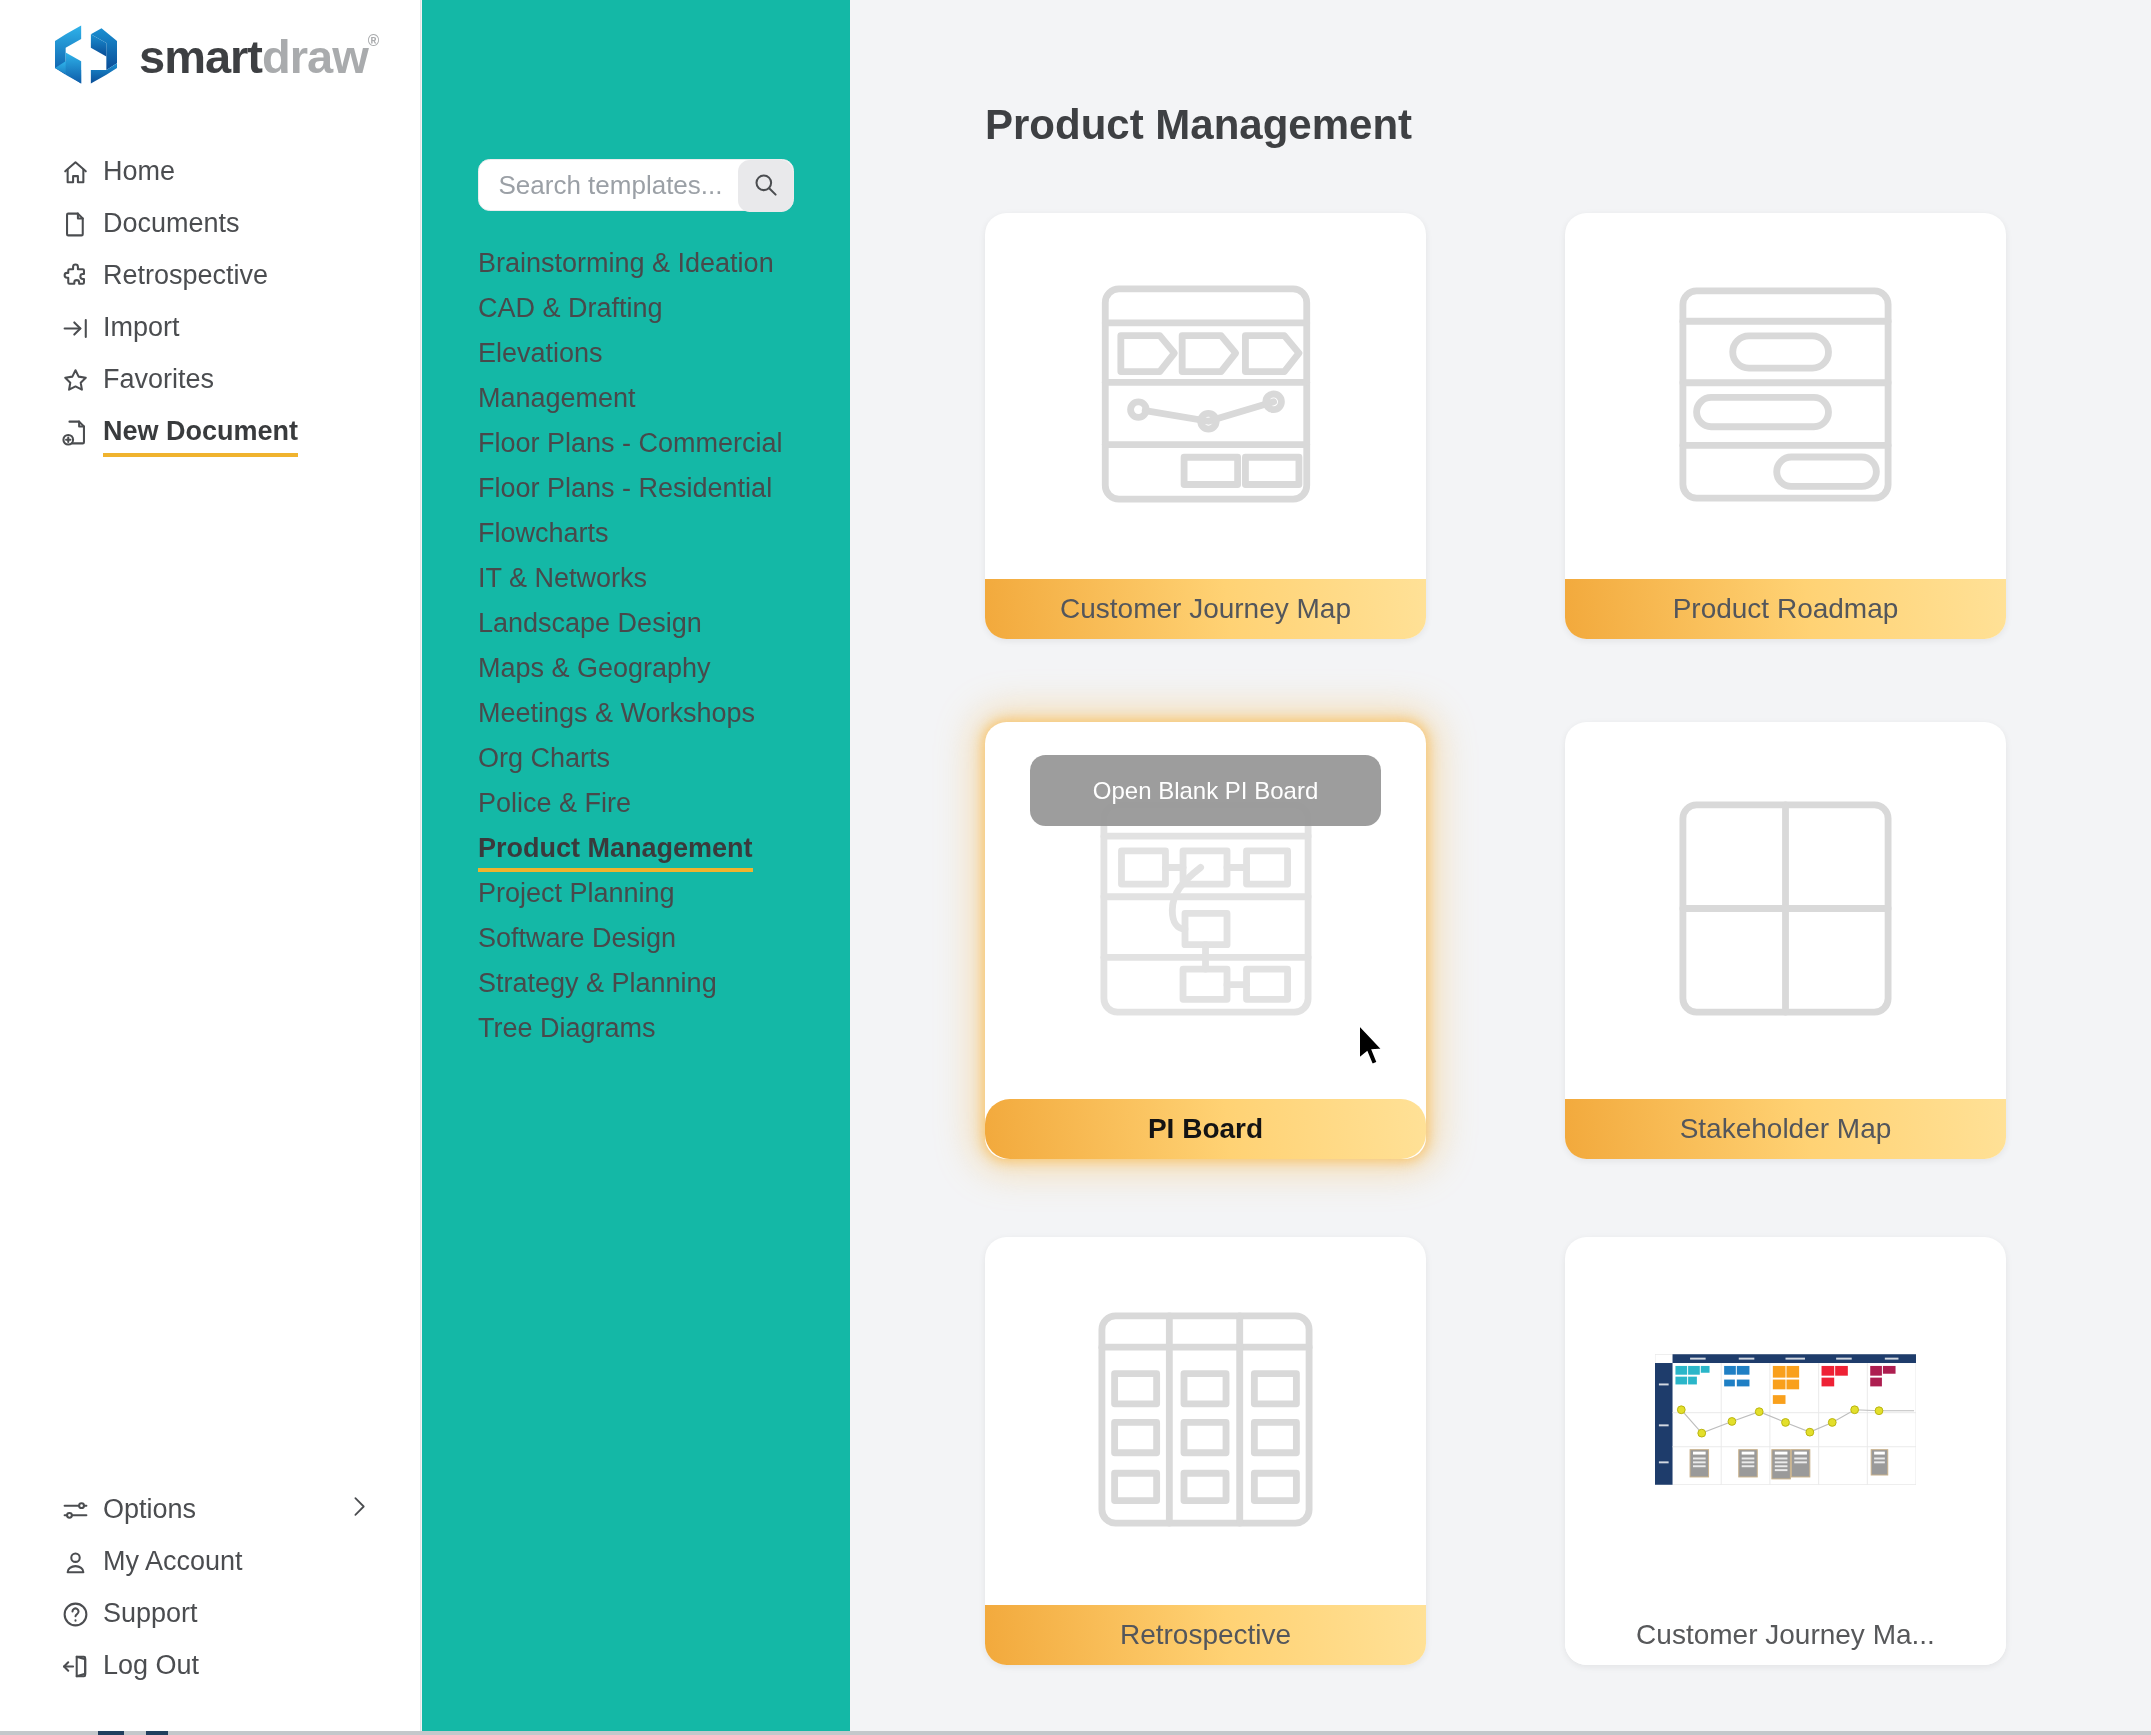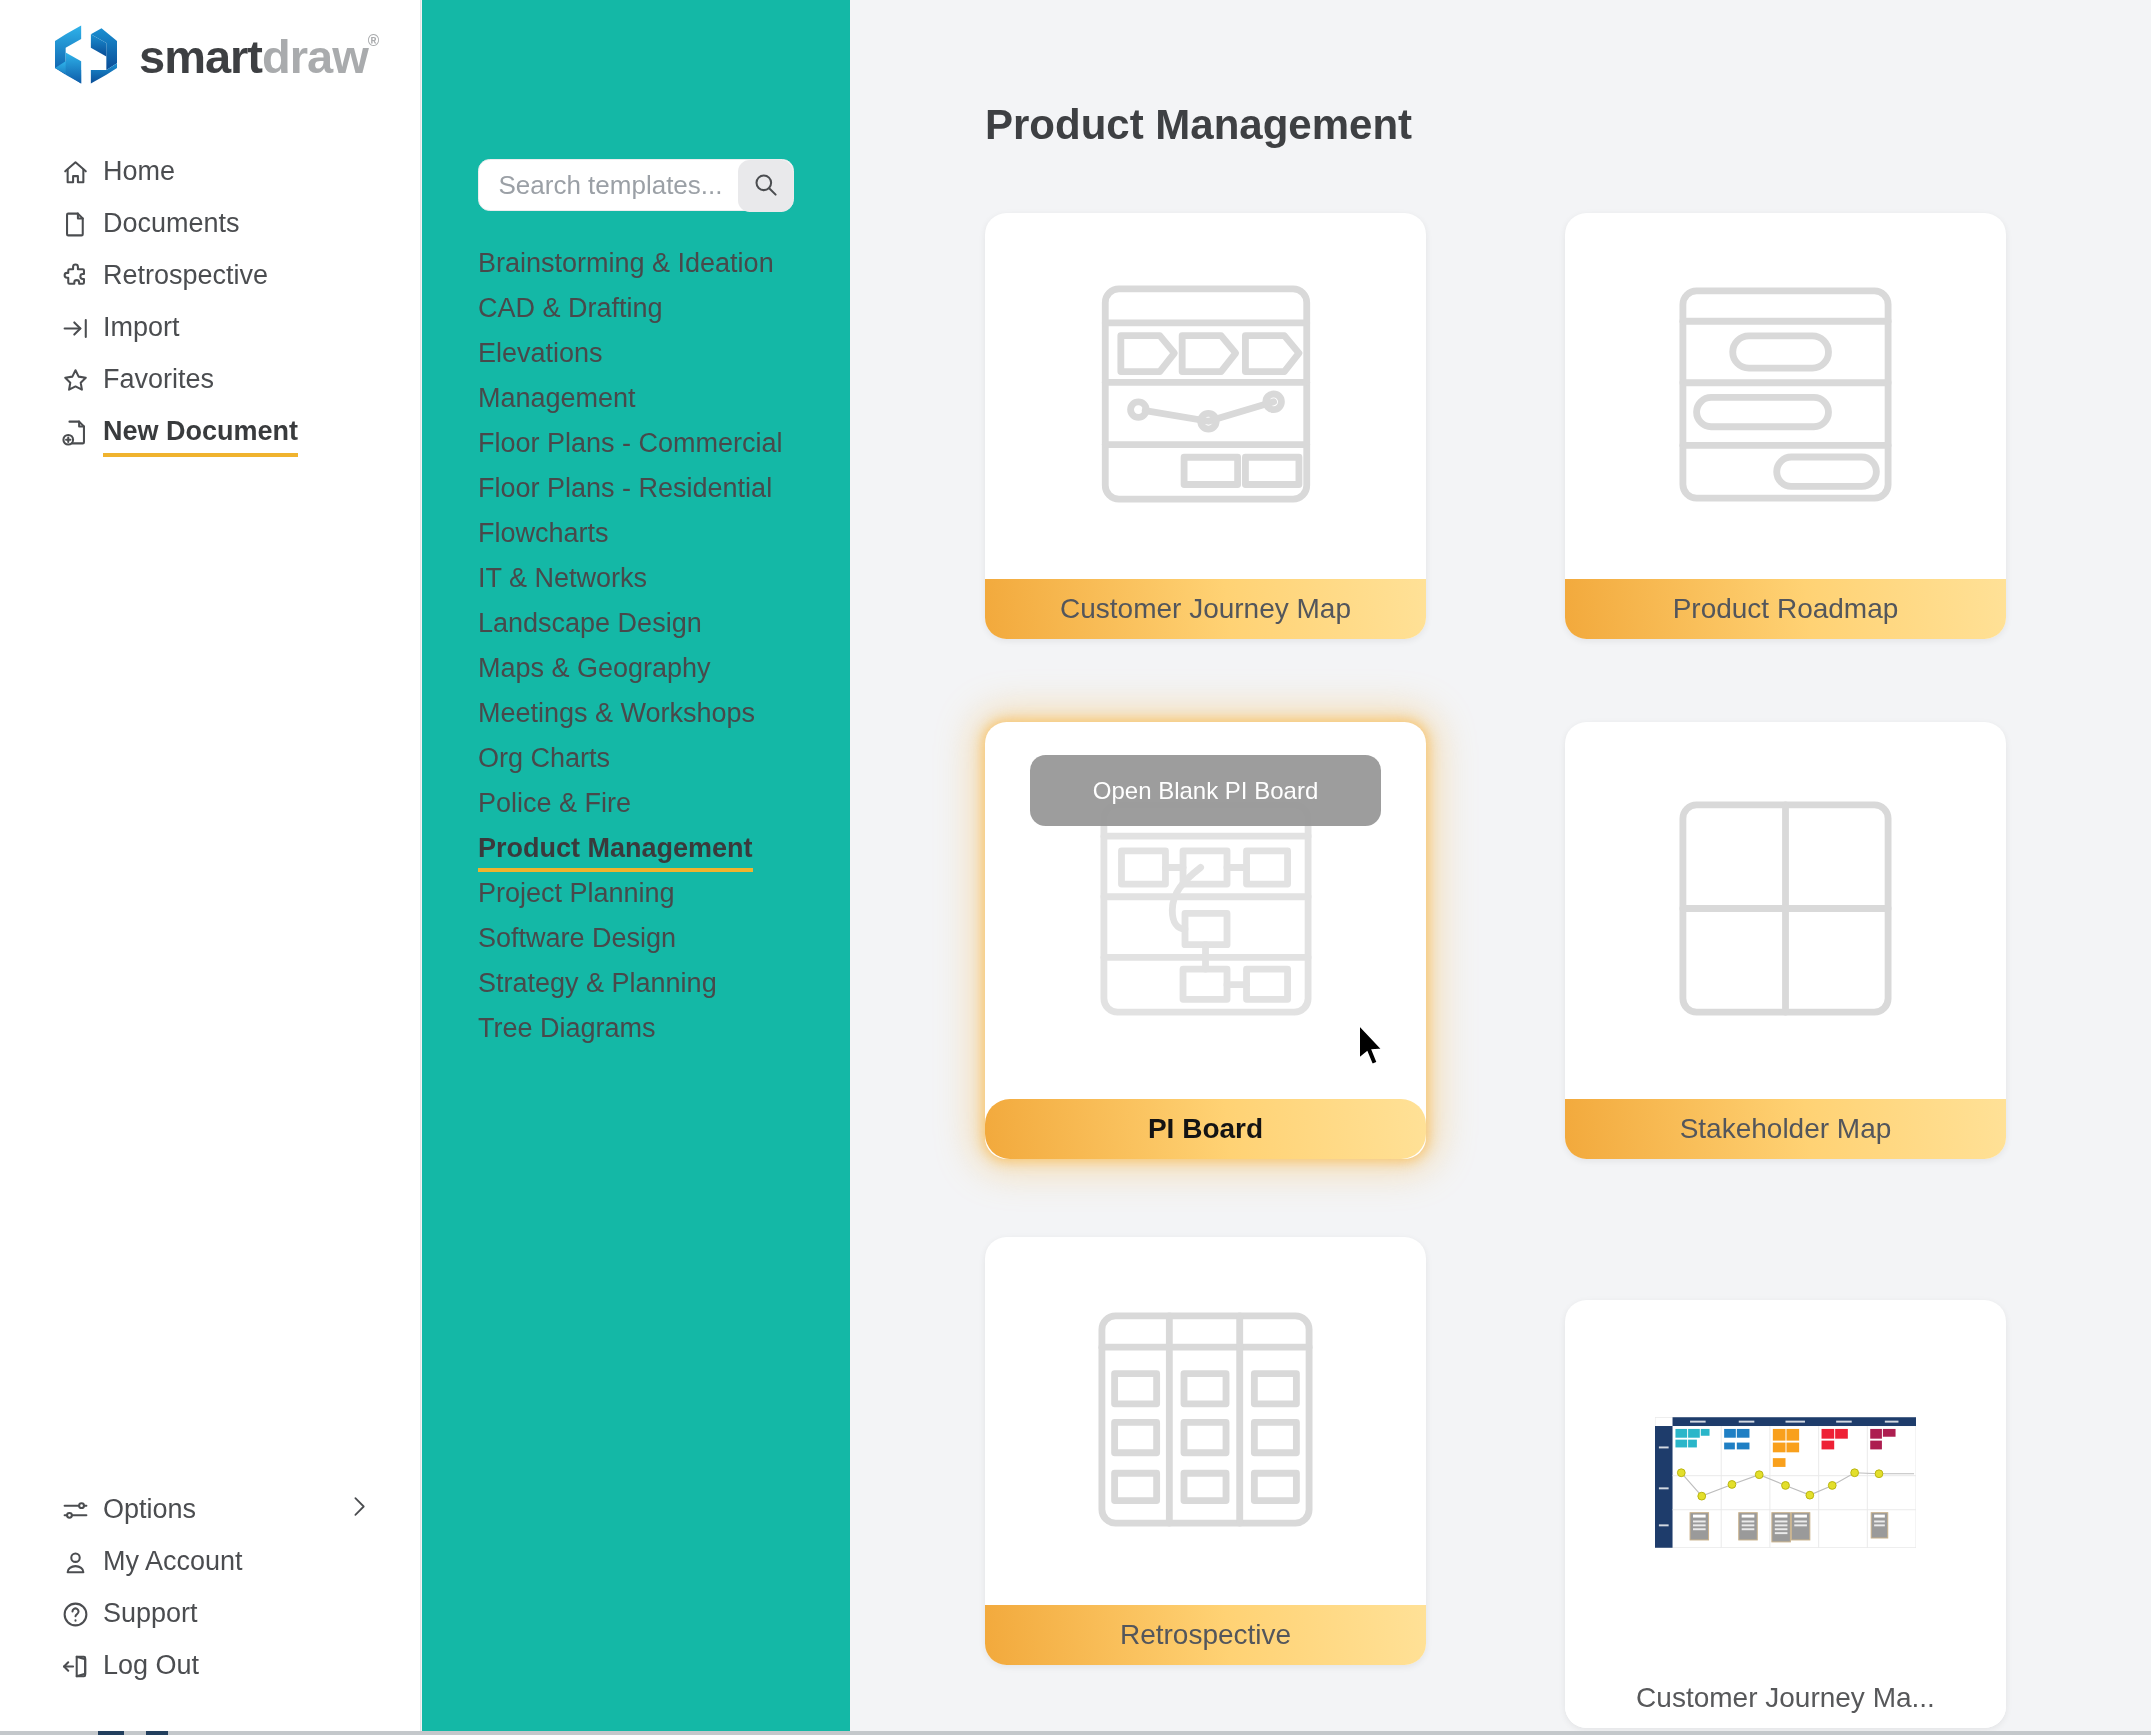--- a/index.html
+++ b/index.html
@@ -330,21 +330,21 @@
           <rect x="160" y="113" width="43" height="31"></rect>
         <rect x="17" y="165" width="43" height="28"></rect>
           <rect x="88" y="165" width="43" height="28"></rect>
           <rect x="160" y="165" width="43" height="28"></rect>
       </svg>
     </span>
   </div>
   <div class="card-footer">Retrospective</div>
 </div>
 
-<div class="card" style="left:1565px; top:1300px; height:428px;">
+<div class="card" style="left:1565px; top:1237px; height:428px;">
   <div class="card-body">
     <span>
       <svg width="261" height="131" viewBox="0 0 268 134">
         <rect x="0" y="0" width="268" height="134" fill="#ffffff" stroke="#e8e8e8"></rect>
         <rect x="18" y="0" width="250" height="9" fill="#1e3c6b"></rect>
         <rect x="0" y="9" width="18" height="125" fill="#1e3c6b"></rect>
         <g stroke="#e9e9e9" stroke-width="1">
           <path d="M68 9v125M118 9v125M168 9v125M218 9v125"></path>
           <path d="M18 60h250M18 95h250"></path>
         </g>

